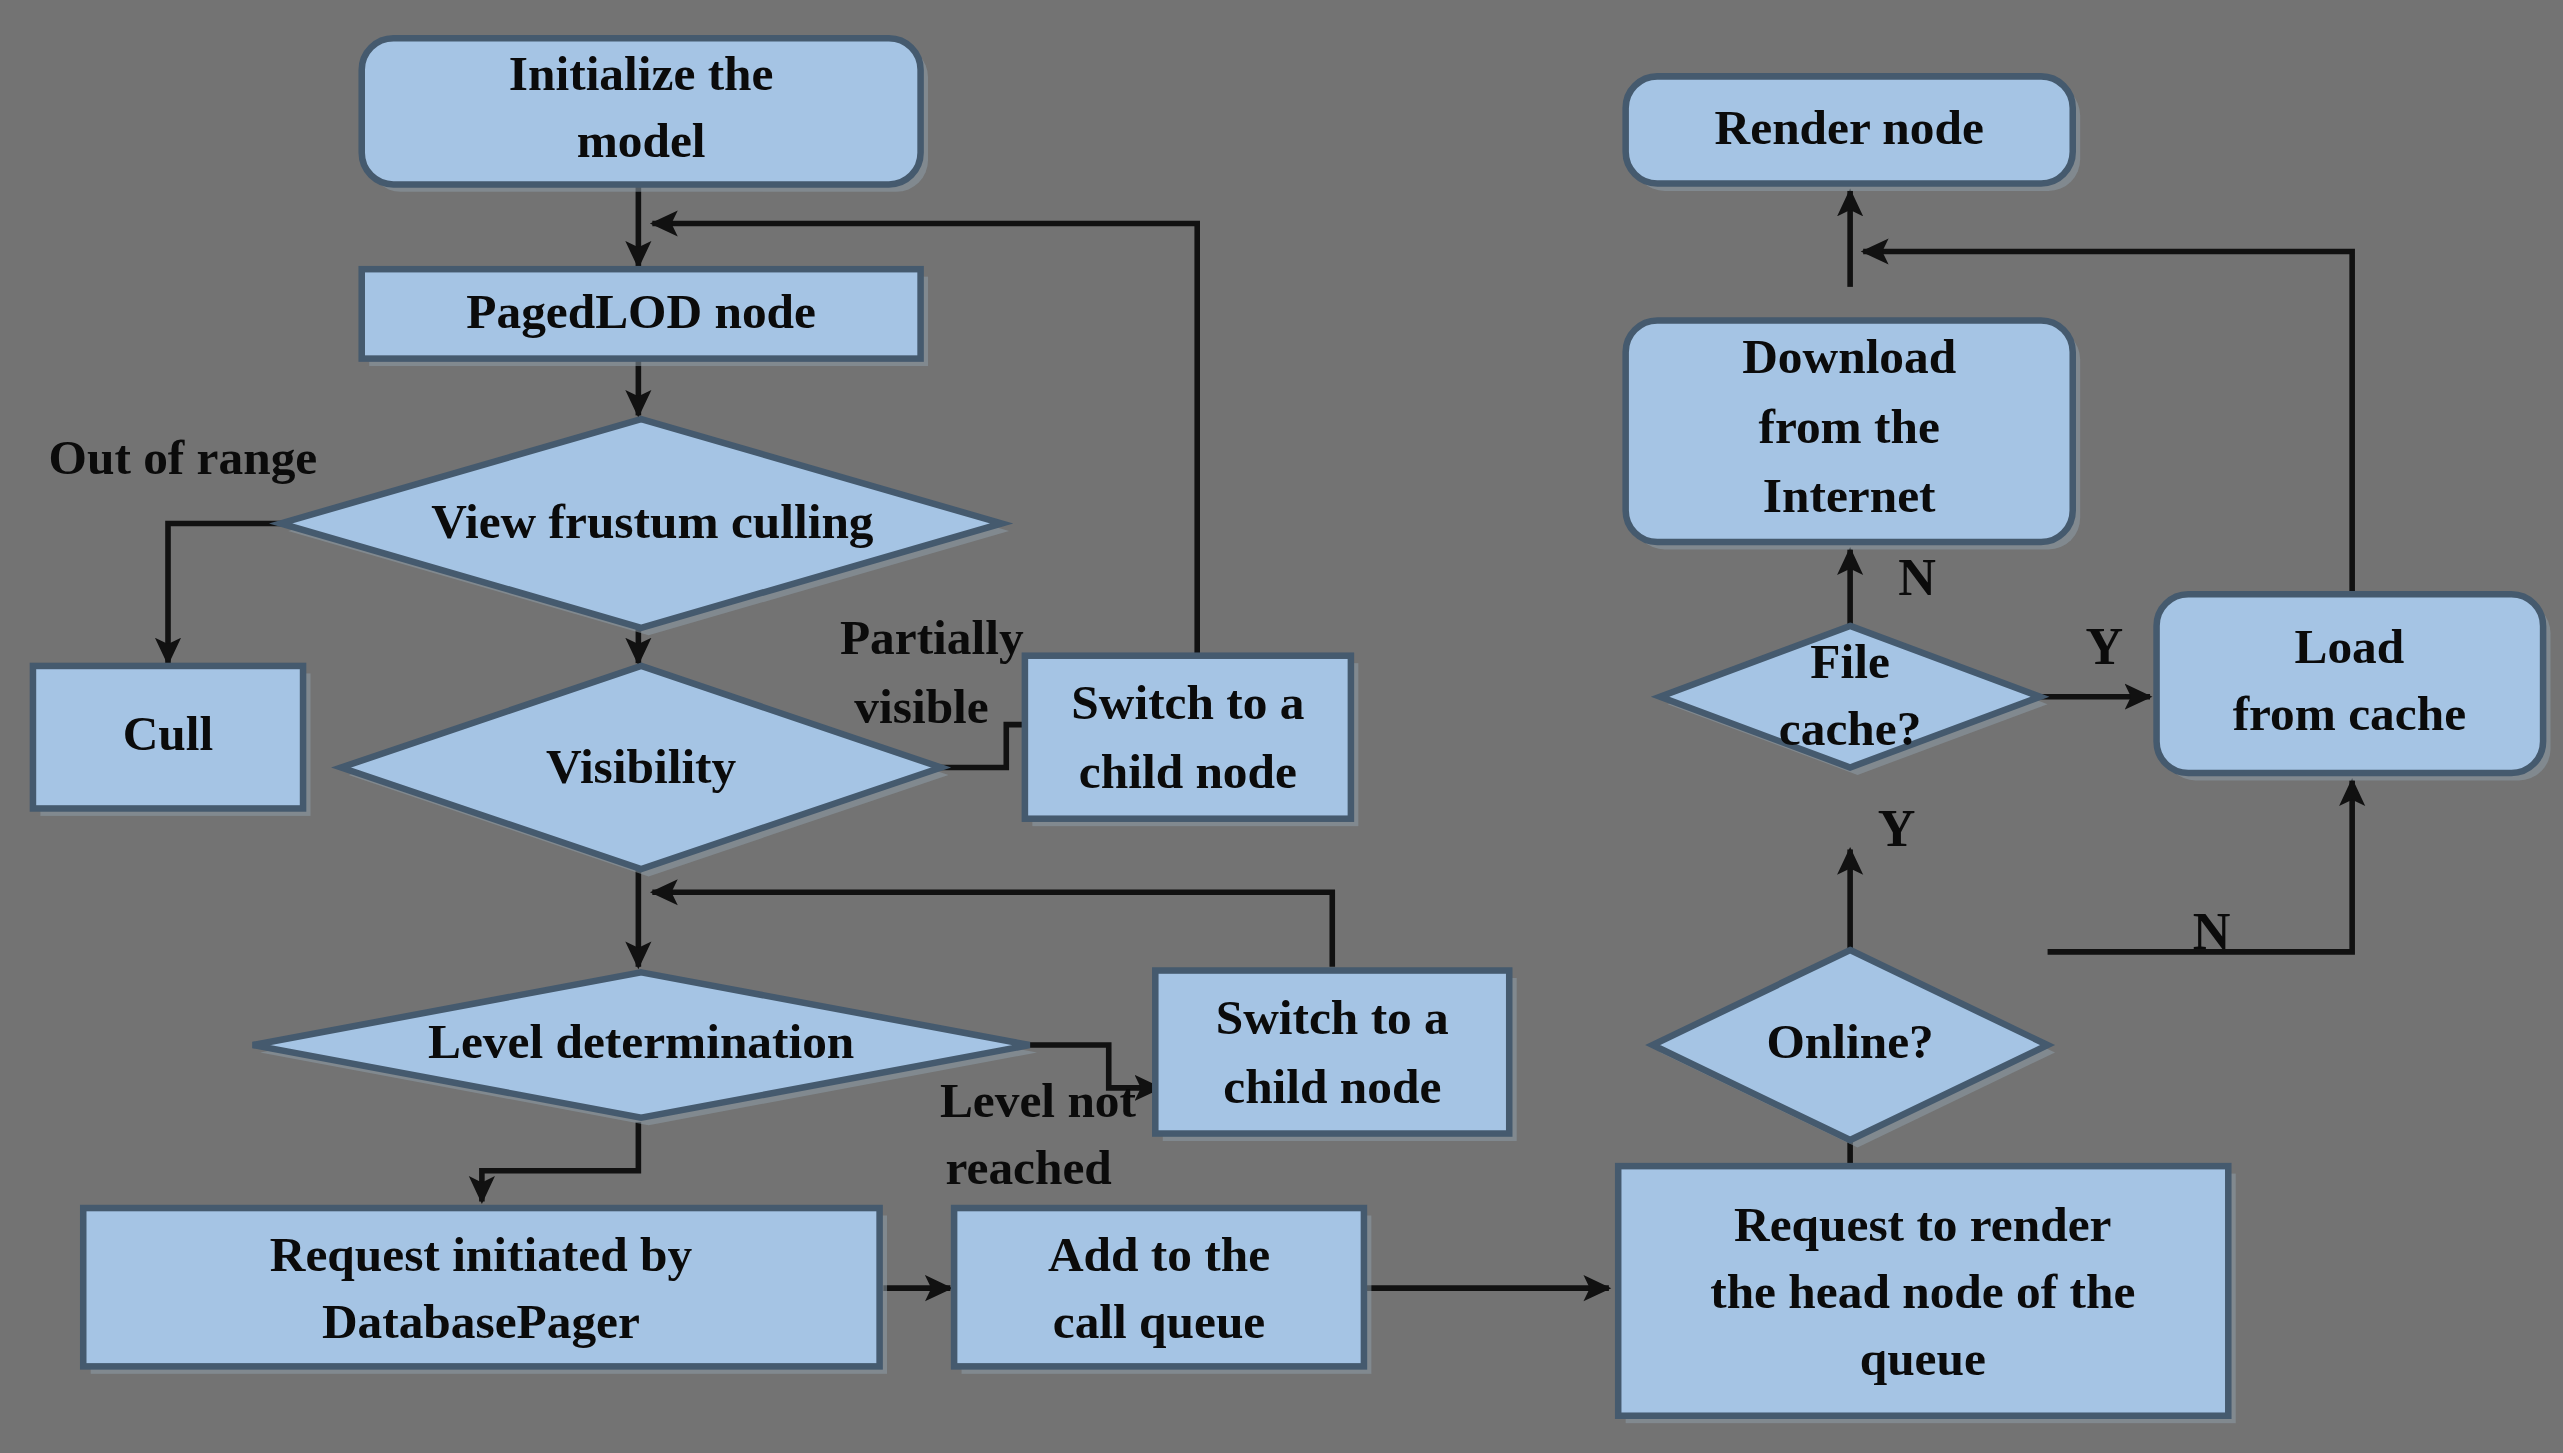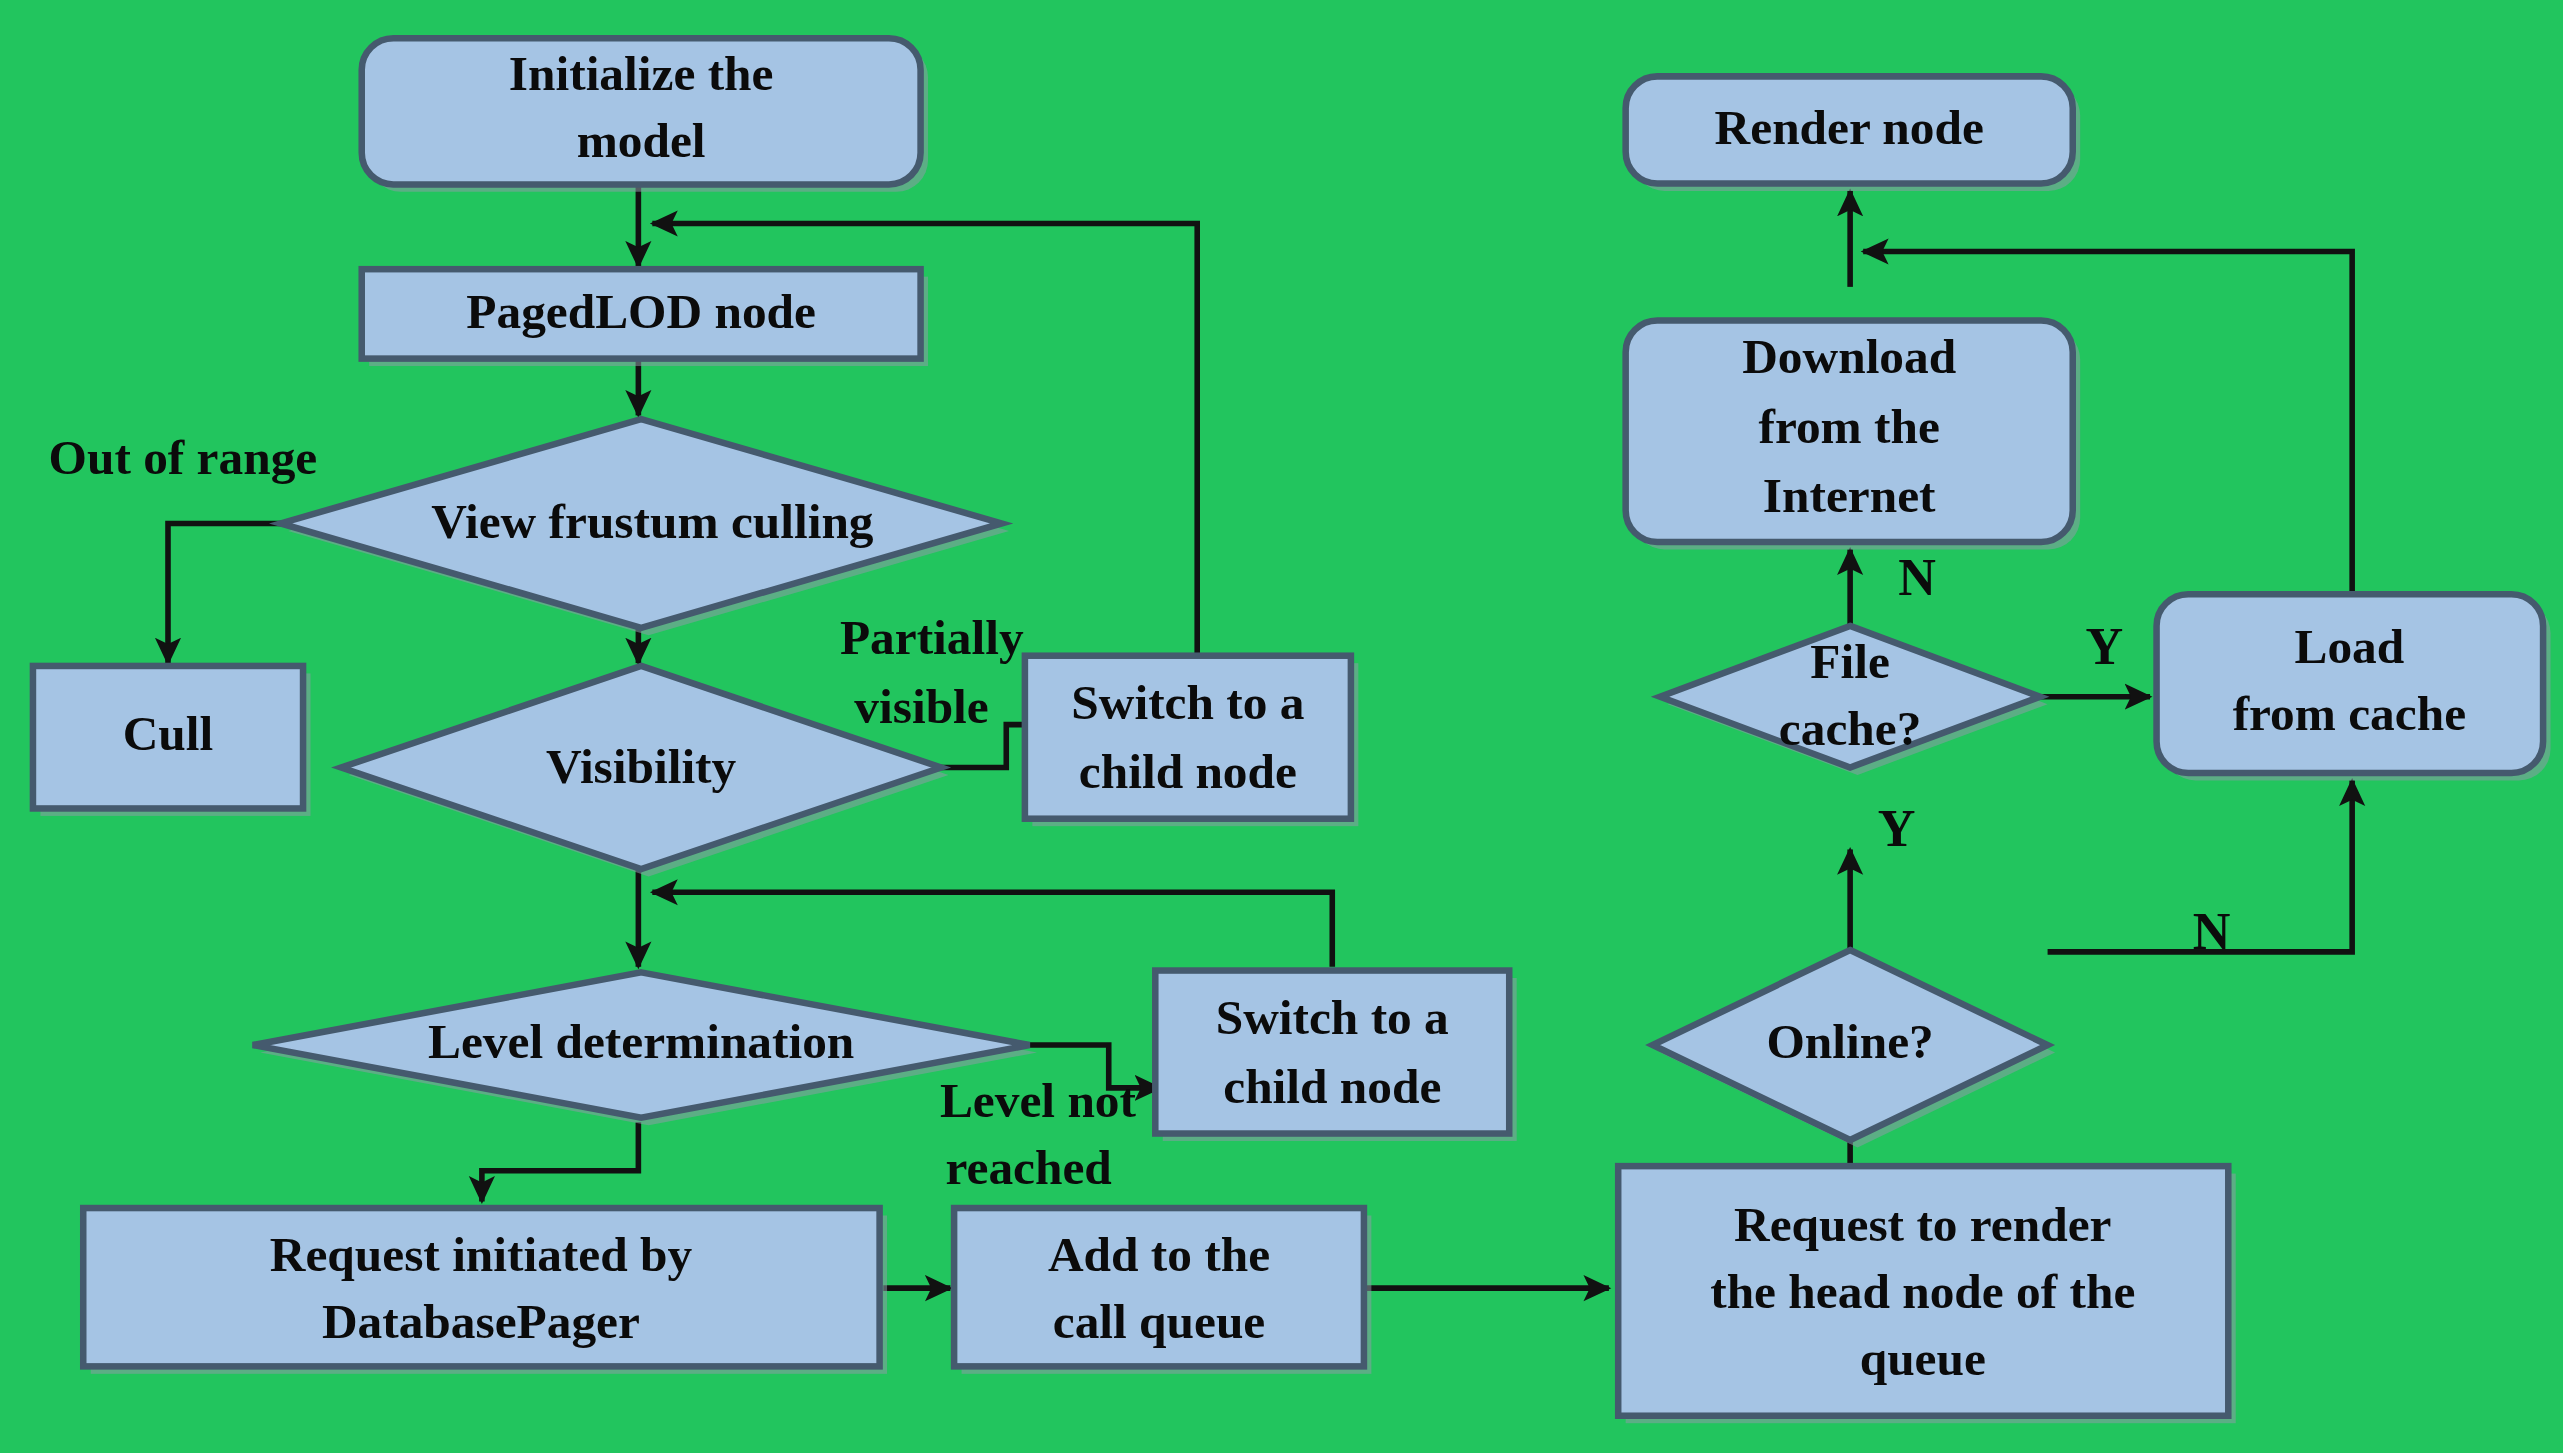--- a/index.html
+++ b/index.html
@@ -4,21 +4,21 @@
 <style>
   html, body {
     margin: 0;
     padding: 0;
     background: #ffffff;
   }
   #stage {
     position: relative;
     width: 2563px;
     height: 1453px;
-    background: #22c55e;
+    background: #737373;
     font-family: "Liberation Serif", "DejaVu Serif", serif;
     overflow: hidden;
   }
   svg#flow {
     position: absolute;
     left: 0;
     top: 0;
     width: 2563px;
     height: 1453px;
   }

